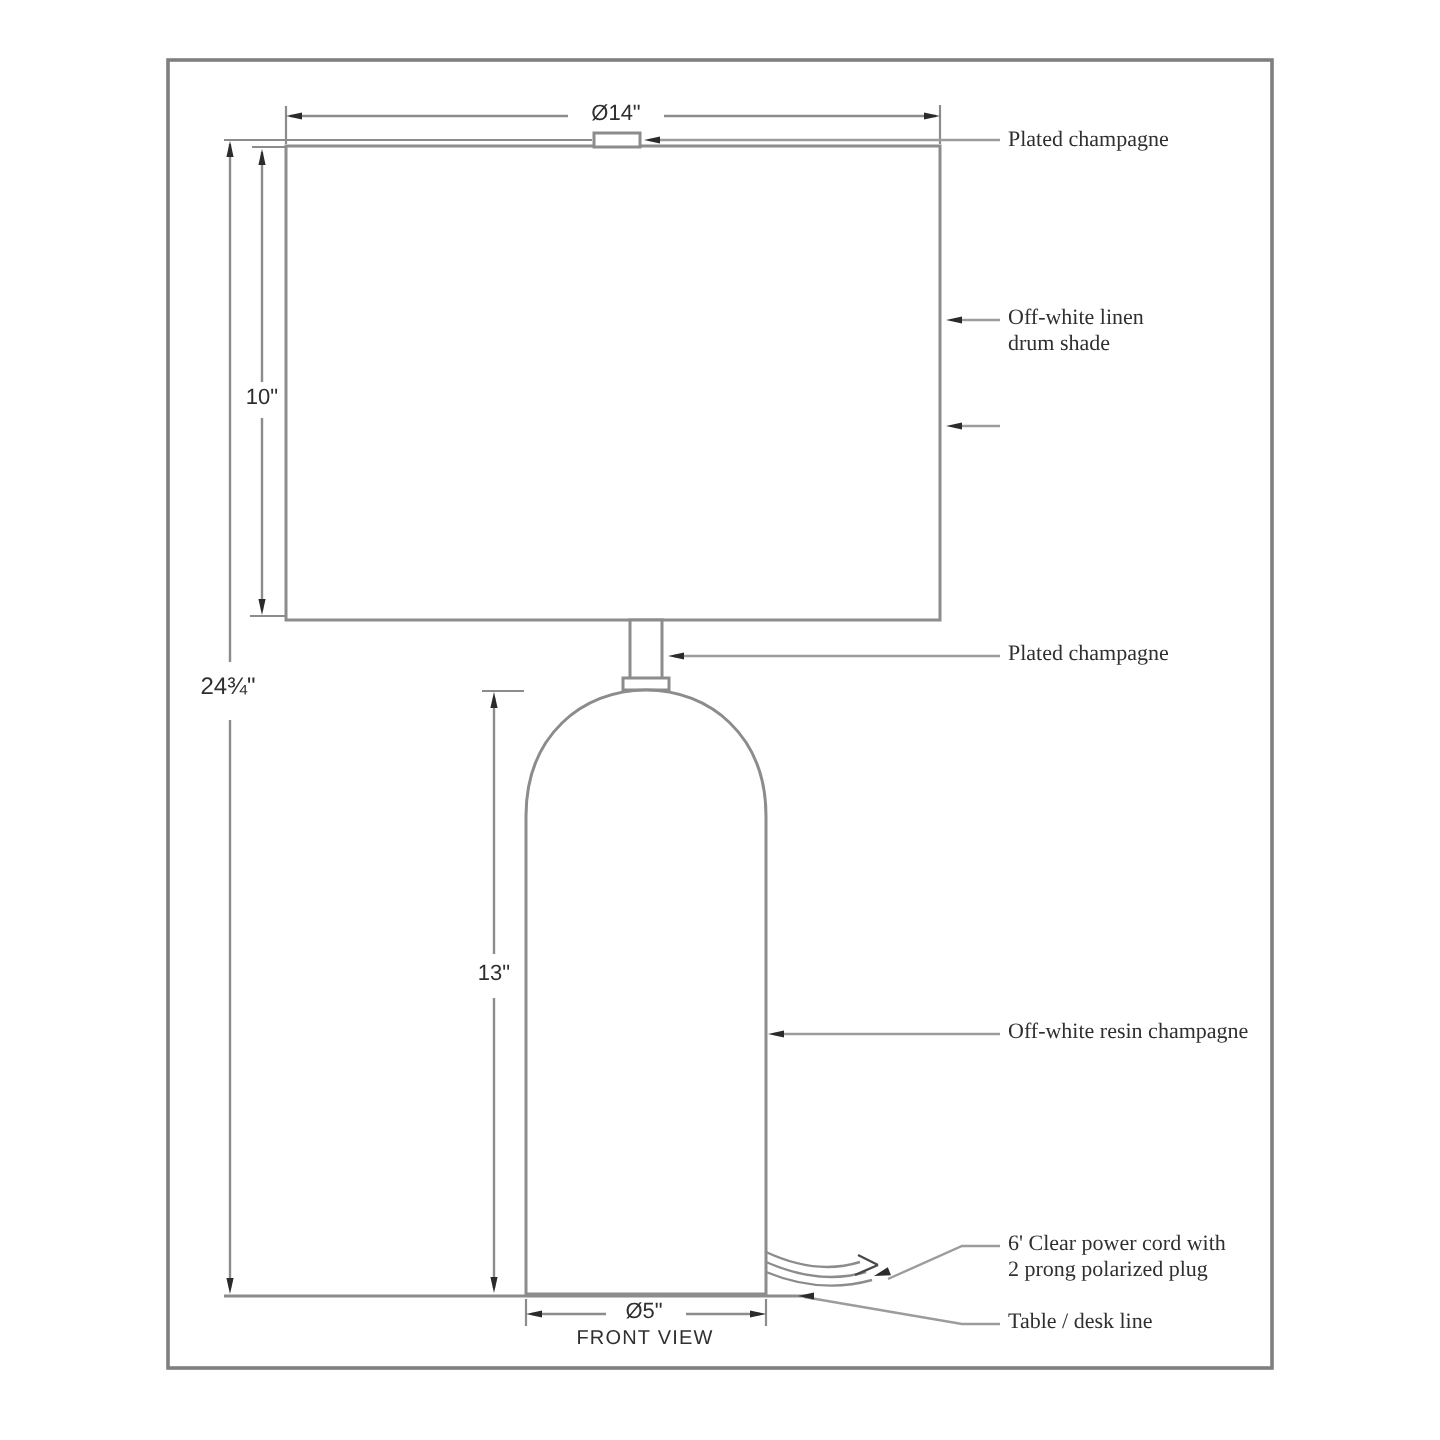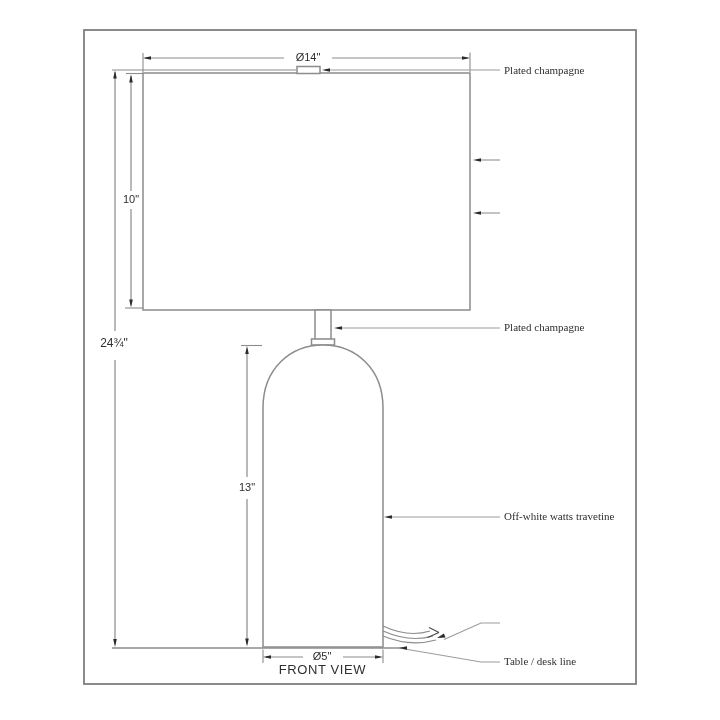--- a/index.html
+++ b/index.html
@@ -5,21 +5,21 @@
   html,body{margin:0;padding:0;background:#ffffff;}
   .stage{
     position:relative;width:720px;height:720px;background:#ffffff;
     font-family:"Liberation Sans", sans-serif;color:#2f2f2f;overflow:hidden;
   }
   .stage svg{position:absolute;left:0;top:0;}
   .txt{position:absolute;font-size:11px;line-height:13px;color:#2f2f2f;}
   .dim{text-align:center;}
   .dim-big{font-size:12px;}
   .callout{white-space:pre-line;font-family:Liberation Serif, serif;}
-  .viewlabel{letter-spacing:0.6px;font-size:13px;}
+  .viewlabel{letter-spacing:0.6px;font-size:10px;}
 </style>
 </head>
 <body>
 
 <div class="stage">
 
   <svg width="720" height="720" viewBox="0 0 720 720">
 
     <rect x="84" y="30" width="552" height="654" fill="none" stroke="#7f7f7f" stroke-width="1.8"></rect>
 
@@ -92,19 +92,23 @@
     </g>
   </svg>
 
   <div class="txt dim" style="left:278px;top:51px;width:60px;">Ø14"</div>
   <div class="txt dim" style="left:114px;top:193px;width:34px;">10"</div>
   <div class="txt dim dim-big" style="left:86px;top:337px;width:56px;">24¾"</div>
   <div class="txt dim" style="left:220px;top:481px;width:54px;">13"</div>
   <div class="txt dim" style="left:292px;top:650px;width:60px;">Ø5"</div>
 
   <div class="txt callout" style="left:504px;top:64px;width:140px;">Plated champagne</div>
+  <div class="txt callout" style="left:504px;top:153px;width:140px;">Off-white linen
+drum shade</div>
   <div class="txt callout" style="left:504px;top:321px;width:140px;">Plated champagne</div>
-  <div class="txt callout" style="left:504px;top:510px;width:150px;">Off-white watts travetine</div>
+  <div class="txt callout" style="left:504px;top:510px;width:150px;">Off-white resin champagne</div>
+  <div class="txt callout" style="left:504px;top:616px;width:150px;">6' Clear power cord with
+2 prong polarized plug</div>
   <div class="txt callout" style="left:504px;top:655px;width:140px;">Table / desk line</div>
 
   <div class="txt viewlabel" style="left:270px;top:663px;width:105px;text-align:center;">FRONT VIEW</div>
 
 </div>
 
 </body></html>

